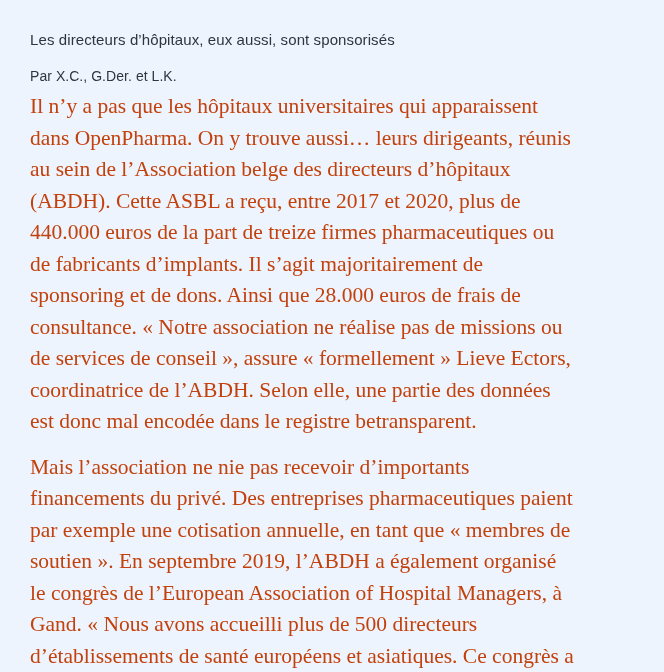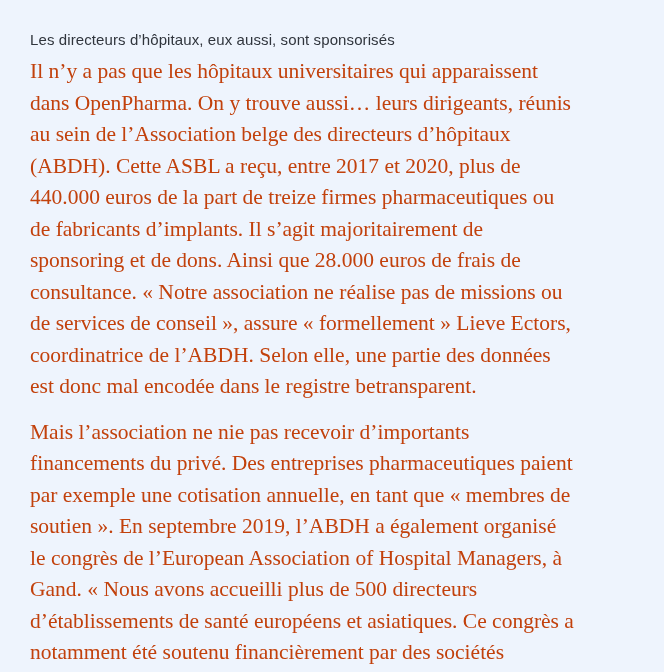--- a/index.html
+++ b/index.html
@@ -67,19 +67,20 @@
     margin-bottom: 0;
   }
 </style>
 </head>
 <body>
 
 <div class="article">
 
   <h1 class="article-title">Les directeurs d’hôpitaux, eux aussi, sont sponsorisés</h1>
 
+  <div class="article-byline">Par X.C., G.Der. et L.K.</div>
 
   <div class="article-body">
     <p>Il n’y a pas que les hôpitaux universitaires qui apparaissent dans OpenPharma. On y trouve aussi… leurs dirigeants, réunis au sein de l’Association belge des directeurs d’hôpitaux (ABDH). Cette ASBL a reçu, entre 2017 et 2020, plus de 440.000 euros de la part de treize firmes pharmaceutiques ou de fabricants d’implants. Il s’agit majoritairement de sponsoring et de dons. Ainsi que 28.000 euros de frais de consultance. « Notre association ne réalise pas de missions ou de services de conseil », assure « formellement » Lieve Ectors, coordinatrice de l’ABDH. Selon elle, une partie des données est donc mal encodée dans le registre betransparent.</p>
     <p>Mais l’association ne nie pas recevoir d’importants financements du privé. Des entreprises pharmaceutiques paient par exemple une cotisation annuelle, en tant que « membres de soutien ». En septembre 2019, l’ABDH a également organisé le congrès de l’European Association of Hospital Managers, à Gand. « Nous avons accueilli plus de 500 directeurs d’établissements de santé européens et asiatiques. Ce congrès a notamment été soutenu financièrement par des sociétés pharmaceutiques et de dispositifs médicaux et il n’aurait pas pu être réalisé sans leur soutien. »</p>
   </div>
 
 </div>
 
 </body></html>

